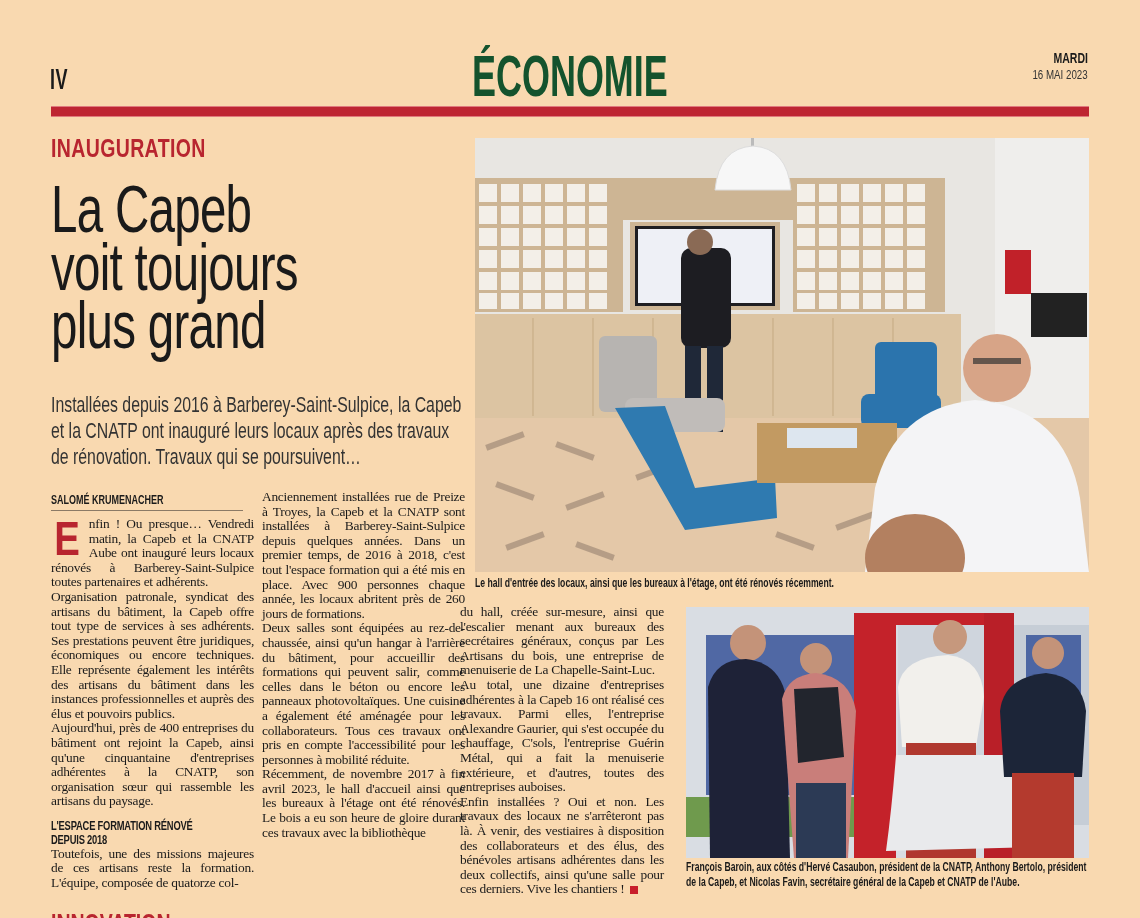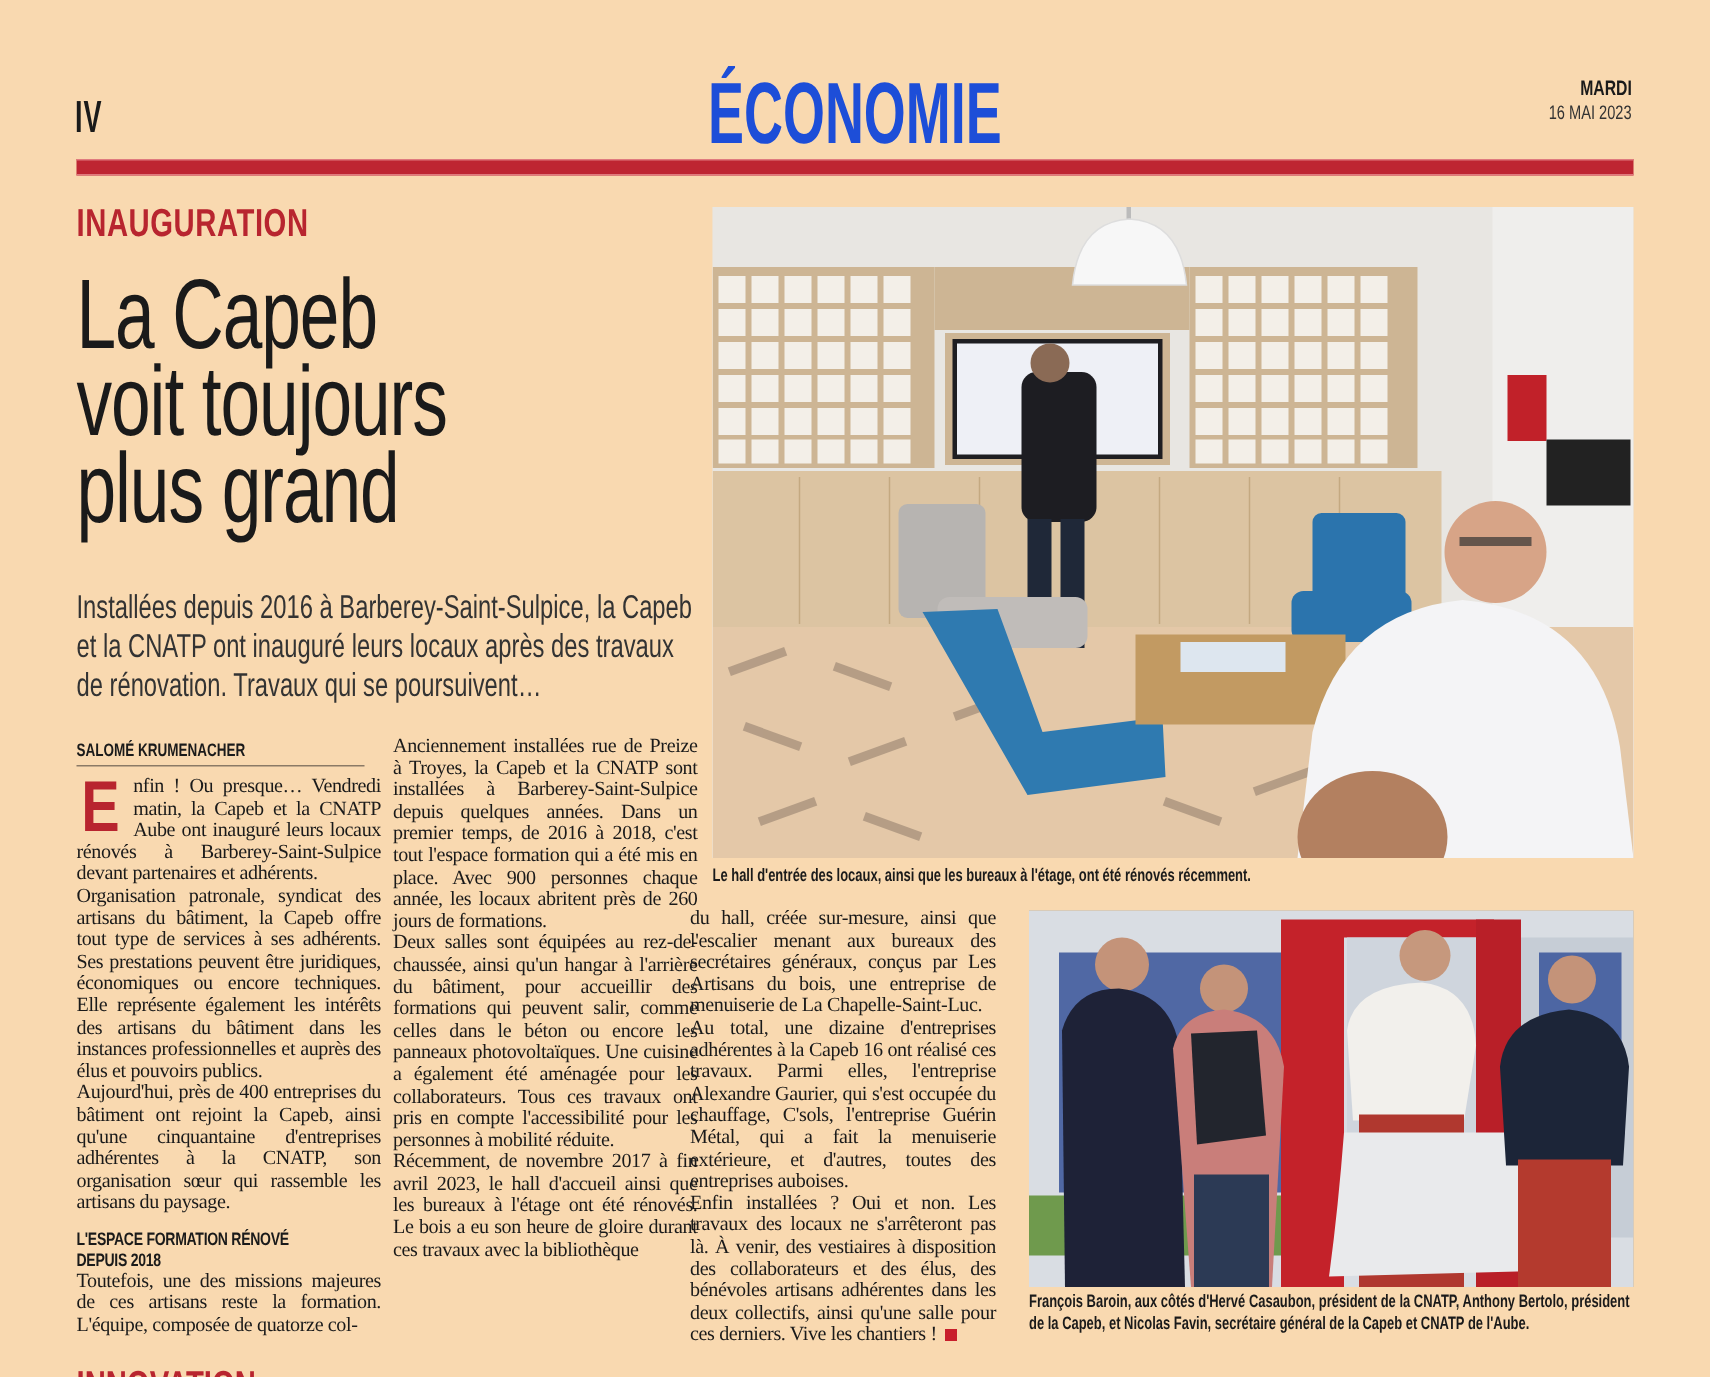--- a/index.html
+++ b/index.html
@@ -1,20 +1,20 @@
 <!DOCTYPE html>
 <html><head>
 <meta charset="utf-8">
 <style>
   html,body{margin:0;padding:0;}
   body{width:1140px;height:918px;background:#f9d9b0;position:relative;overflow:hidden;color:#1a1a1a;font-family:"Liberation Serif",serif;}
   .abs{position:absolute;}
   
   .page-num{left:50px;top:62px;font-family:"Liberation Sans",sans-serif;font-weight:bold;font-size:30px;transform:scaleX(0.6);transform-origin:left top;letter-spacing:1px;}
-  .section-title{left:0;width:1140px;top:44px;text-align:center;color:#1d4ed8;font-family:"Liberation Sans",sans-serif;font-weight:bold;font-size:58px;line-height:64px;}
+  .section-title{left:0;width:1140px;top:44px;text-align:center;color:#14532d;font-family:"Liberation Sans",sans-serif;font-weight:bold;font-size:58px;line-height:64px;}
   .section-title span{display:inline-block;transform:scaleX(0.62);}
   .date-day{right:52px;top:50px;font-family:"Liberation Sans",sans-serif;font-weight:bold;font-size:14px;transform:scaleX(0.75);transform-origin:right top;}
   .date-full{right:52px;top:67px;font-family:"Liberation Sans",sans-serif;font-size:13px;transform:scaleX(0.75);transform-origin:right top;color:#333;}
   .rule{left:51px;width:1038px;top:106px;height:9px;background:#be2532;border-top:1px solid #e07a7e;border-bottom:1px solid #e07a7e;}
   
   .kicker{left:51px;top:133px;color:#b8252f;font-family:"Liberation Sans",sans-serif;font-weight:bold;font-size:26px;transform:scaleX(0.75);transform-origin:left top;letter-spacing:0.5px;}
   .headline{left:51px;top:180px;font-family:"Liberation Sans",sans-serif;font-weight:normal;font-size:66px;line-height:58px;width:600px;transform:scaleX(0.72);transform-origin:left top;letter-spacing:-1px;}
   .headline div{white-space:nowrap;}
   .chapo{left:51px;top:392px;width:570px;font-family:"Liberation Sans",sans-serif;font-size:22px;line-height:26px;color:#333;transform:scaleX(0.72);transform-origin:left top;}
   .byline{left:51px;top:493px;font-family:"Liberation Sans",sans-serif;font-weight:bold;font-size:12px;transform:scaleX(0.75);transform-origin:left top;}
@@ -48,21 +48,21 @@
 <div class="abs headline">
   <div>La Capeb</div>
   <div>voit toujours</div>
   <div>plus grand</div>
 </div>
 <div class="abs chapo">Installées depuis 2016 à Barberey-Saint-Sulpice, la Capeb et la CNATP ont inauguré leurs locaux après des travaux de rénovation. Travaux qui se poursuivent…</div>
 <div class="abs byline">SALOMÉ KRUMENACHER</div>
 <div class="abs byline-rule"></div>
 
 <div class="col col1">
-  <p><span class="dropcap">E</span><span>nfin ! Ou presque… Vendredi matin, la Capeb et la CNATP Aube ont inauguré leurs locaux rénovés à Barberey-Saint-Sulpice devant partenaires et adhérents.</span></p>
+  <p><span class="dropcap">E</span><span>nfin ! Ou presque… Vendredi matin, la Capeb et la CNATP Aube ont inauguré leurs locaux rénovés à Barberey-Saint-Sulpice toutes partenaires et adhérents.</span></p>
   <p>Organisation patronale, syndicat des artisans du bâtiment, la Capeb offre tout type de services à ses adhérents. Ses prestations peuvent être juridiques, économiques ou encore techniques. Elle représente également les intérêts des artisans du bâtiment dans les instances professionnelles et auprès des élus et pouvoirs publics.</p>
   <p>Aujourd'hui, près de 400 entreprises du bâtiment ont rejoint la Capeb, ainsi qu'une cinquantaine d'entreprises adhérentes à la CNATP, son organisation sœur qui rassemble les artisans du paysage.</p>
   <p class="subhead"><span>L'ESPACE FORMATION RÉNOVÉ</span><br><span>DEPUIS 2018</span></p>
   <p>Toutefois, une des missions majeures de ces artisans reste la formation. L'équipe, composée de quatorze col-</p>
 </div>
 
 <div class="col col2">
   <p>Anciennement installées rue de Preize à Troyes, la Capeb et la CNATP sont installées à Barberey-Saint-Sulpice depuis quelques années. Dans un premier temps, de 2016 à 2018, c'est tout l'espace formation qui a été mis en place. Avec 900 personnes chaque année, les locaux abritent près de 260 jours de formations.</p>
   <p>Deux salles sont équipées au rez-de-chaussée, ainsi qu'un hangar à l'arrière du bâtiment, pour accueillir des formations qui peuvent salir, comme celles dans le béton ou encore les panneaux photovoltaïques. Une cuisine a également été aménagée pour les collaborateurs. Tous ces travaux ont pris en compte l'accessibilité pour les personnes à mobilité réduite.</p>
   <p>Récemment, de novembre 2017 à fin avril 2023, le hall d'accueil ainsi que les bureaux à l'étage ont été rénovés. Le bois a eu son heure de gloire durant ces travaux avec la bibliothèque</p>

